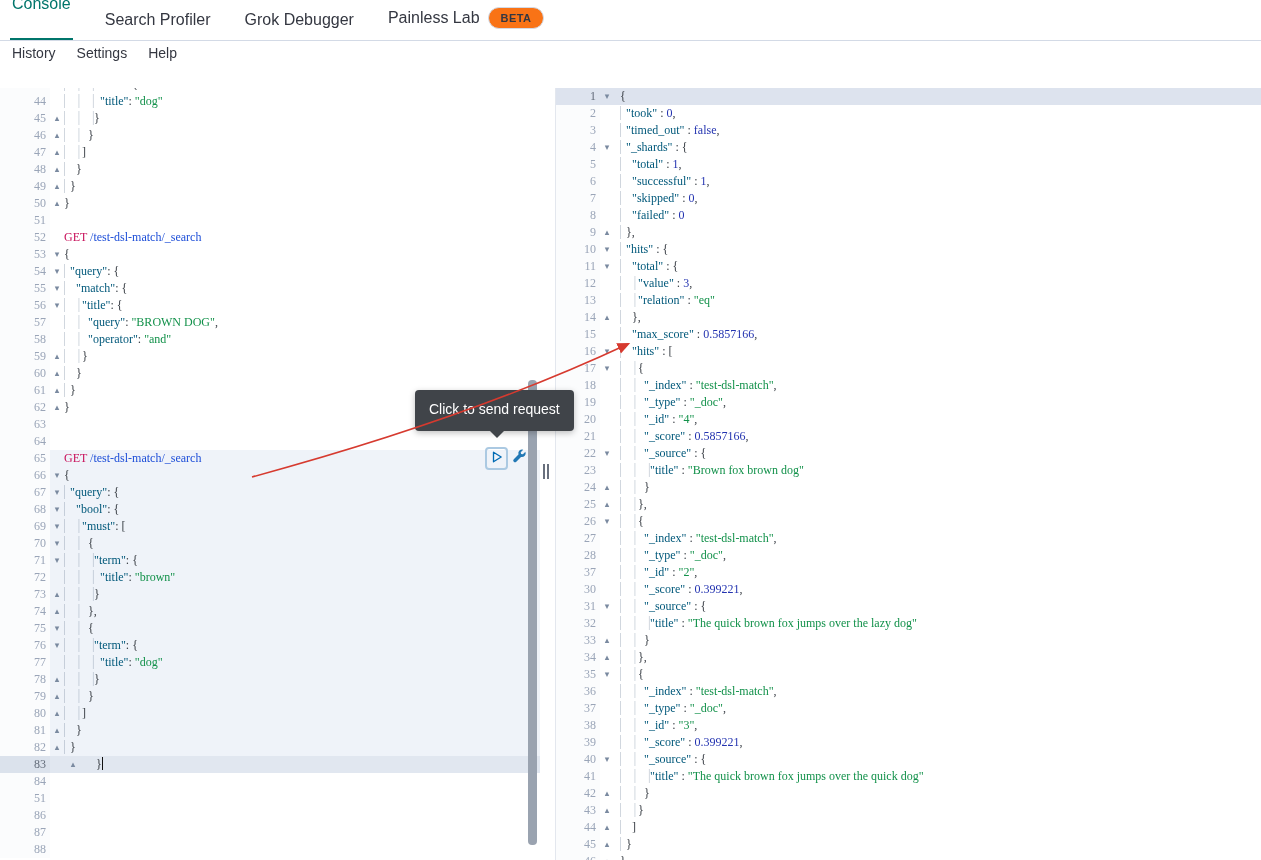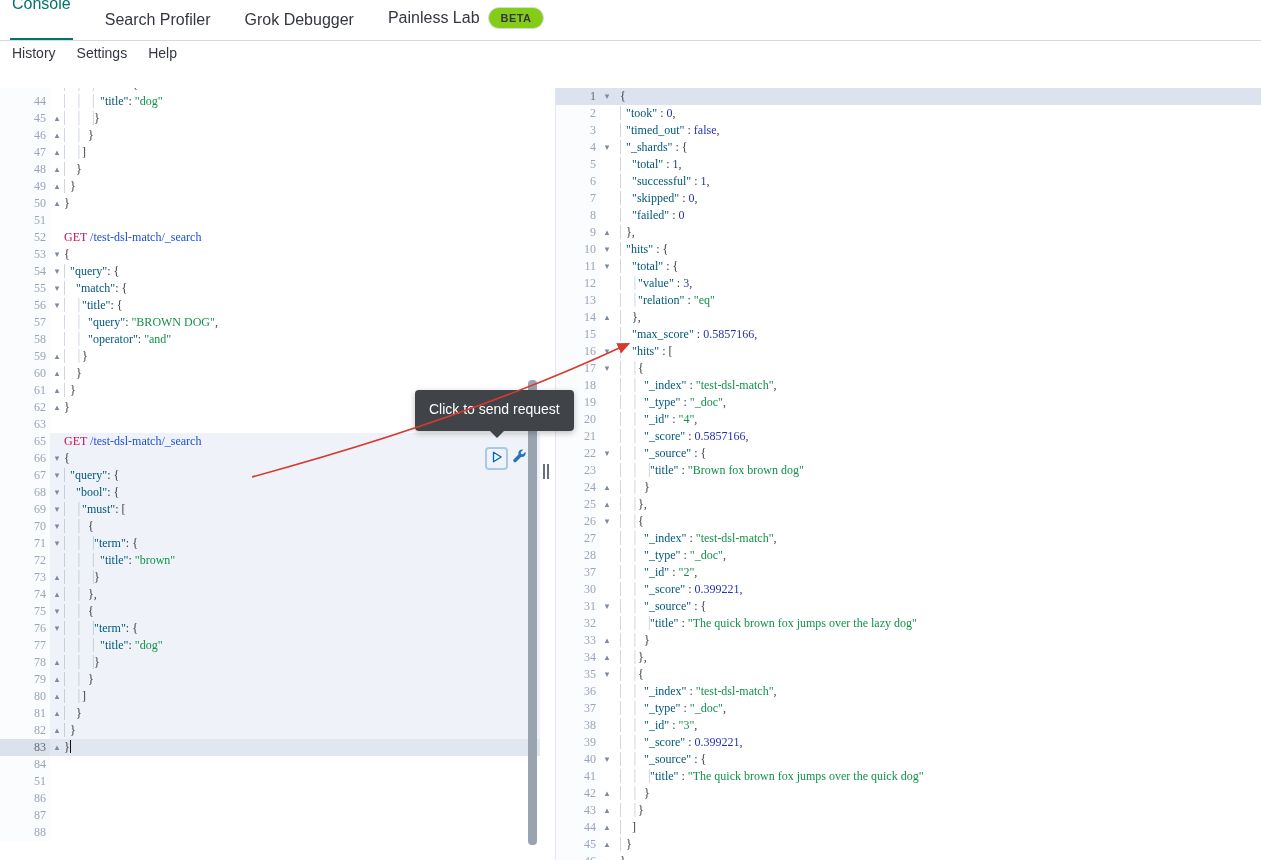--- a/index.html
+++ b/index.html
@@ -5,39 +5,39 @@
   * { margin:0; padding:0; box-sizing:border-box; }
   html,body { width:1261px; height:860px; background:#fff; overflow:hidden;
               font-family:"Liberation Sans", sans-serif; }
   
   .tabbar { position:absolute; left:0; top:0; width:1261px; height:41px;
             border-bottom:1px solid #d3dae6; display:flex; align-items:flex-end; padding-left:10px; }
   .tab { font-size:16px; color:#343741; padding:9px 2px 11px; margin-right:30px;
          display:flex; align-items:center; cursor:pointer; white-space:nowrap; }
   .tab.active { color:#00756b; border-bottom:2px solid #00756b; padding-bottom:25px; font-weight:400; }
   .beta { display:inline-block; margin-left:8px; padding:4px 12px; border:1px solid #d3dae6;
-          border-radius:14px; font-size:11px; font-weight:bold; letter-spacing:.4px; color:#343741; background:#84cc16; }
+          border-radius:14px; font-size:11px; font-weight:bold; letter-spacing:.4px; color:#343741; background:#f97316; }
   
   .menubar { position:absolute; left:0; top:41px; width:1261px; height:47px;
              display:flex; align-items:flex-start; padding-left:10px; gap:17px; }
   .menu-item { font-size:14px; color:#343741; cursor:pointer; padding:4px 2px; }
   
   .pane { position:absolute; top:88px; height:772px; overflow:hidden; background:#fff;
           font-family:Liberation Serif, serif; font-size:12px; line-height:17px; }
   #left-pane  { left:0;   width:540px; }
   #right-pane { left:555px; width:706px; border-left:1px solid #e3e7ee; }
   #left-pane .scrollclip { margin-top:-12px; }
   .row { display:flex; height:17px; white-space:pre; }
   .num { width:50px; padding-right:4px; text-align:right; color:#9aa5b8; background:#fbfcfd; flex:0 0 auto; }
   #right-pane .num { width:44px; }
   .fold { width:14px; flex:0 0 auto; text-align:center; font-size:9px; color:#7a8aa0; line-height:17px; cursor:pointer; }
   .code { flex:1 1 auto; color:#3b4047; }
   #right-pane .code { padding-left:6px; }
   .row.req .fold, .row.req .code { background:#eff3f9; }
-  .row.cur { background:#e1e7f0; }
+  .row.cur { background:#e1e7f0;gap:16px; }
   .row.cur .num { background:#dbe2ec; color:#636c7a; }
   .row.act { background:#dde3ee; }
   .row.act .num { background:#dde3ee; color:#636c7a; }
   .ind { background-image:linear-gradient(to right, rgba(100,120,145,.30) 1px, transparent 1px);
          background-size:14.45px 100%; background-repeat:repeat-x; }
   .tk-m { color:#c8105a; }
   .tk-u { color:#1d4ed8; }
   .tk-k { color:#00587a; }
   .tk-s { color:#12914a; }
   .tk-n { color:#2333b0; }
@@ -104,20 +104,21 @@
       <div class="row"><span class="num">54</span><span class="fold">▾</span><span class="code"><span class="ind">  </span><span class="tk-k">"query"</span>: {</span></div>
       <div class="row"><span class="num">55</span><span class="fold">▾</span><span class="code"><span class="ind">    </span><span class="tk-k">"match"</span>: {</span></div>
       <div class="row"><span class="num">56</span><span class="fold">▾</span><span class="code"><span class="ind">      </span><span class="tk-k">"title"</span>: {</span></div>
       <div class="row"><span class="num">57</span><span class="fold"></span><span class="code"><span class="ind">        </span><span class="tk-k">"query"</span>: <span class="tk-s">"BROWN DOG"</span>,</span></div>
       <div class="row"><span class="num">58</span><span class="fold"></span><span class="code"><span class="ind">        </span><span class="tk-k">"operator"</span>: <span class="tk-s">"and"</span></span></div>
       <div class="row"><span class="num">59</span><span class="fold">▴</span><span class="code"><span class="ind">      </span>}</span></div>
       <div class="row"><span class="num">60</span><span class="fold">▴</span><span class="code"><span class="ind">    </span>}</span></div>
       <div class="row"><span class="num">61</span><span class="fold">▴</span><span class="code"><span class="ind">  </span>}</span></div>
       <div class="row"><span class="num">62</span><span class="fold">▴</span><span class="code">}</span></div>
       <div class="row"><span class="num">63</span><span class="fold"></span><span class="code"></span></div>
+      <div class="row"><span class="num">64</span><span class="fold"></span><span class="code"></span></div>
       <div class="row req"><span class="num">65</span><span class="fold"></span><span class="code"><span class="tk-m">GET</span> <span class="tk-u">/test-dsl-match/_search</span></span></div>
       <div class="row req"><span class="num">66</span><span class="fold">▾</span><span class="code">{</span></div>
       <div class="row req"><span class="num">67</span><span class="fold">▾</span><span class="code"><span class="ind">  </span><span class="tk-k">"query"</span>: {</span></div>
       <div class="row req"><span class="num">68</span><span class="fold">▾</span><span class="code"><span class="ind">    </span><span class="tk-k">"bool"</span>: {</span></div>
       <div class="row req"><span class="num">69</span><span class="fold">▾</span><span class="code"><span class="ind">      </span><span class="tk-k">"must"</span>: [</span></div>
       <div class="row req"><span class="num">70</span><span class="fold">▾</span><span class="code"><span class="ind">        </span>{</span></div>
       <div class="row req"><span class="num">71</span><span class="fold">▾</span><span class="code"><span class="ind">          </span><span class="tk-k">"term"</span>: {</span></div>
       <div class="row req"><span class="num">72</span><span class="fold"></span><span class="code"><span class="ind">            </span><span class="tk-k">"title"</span>: <span class="tk-s">"brown"</span></span></div>
       <div class="row req"><span class="num">73</span><span class="fold">▴</span><span class="code"><span class="ind">          </span>}</span></div>
       <div class="row req"><span class="num">74</span><span class="fold">▴</span><span class="code"><span class="ind">        </span>},</span></div>

